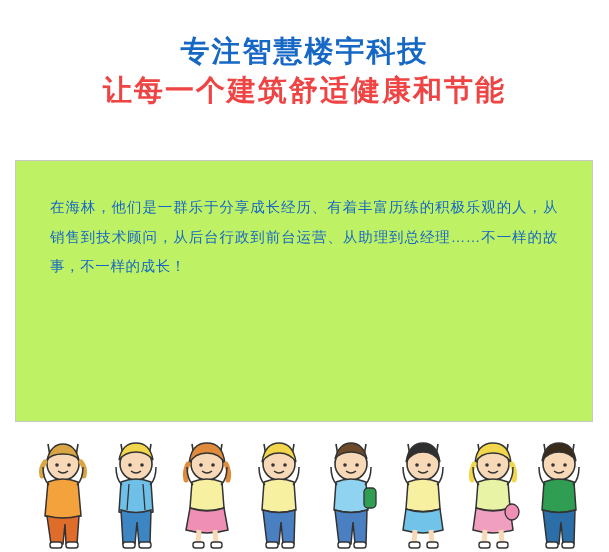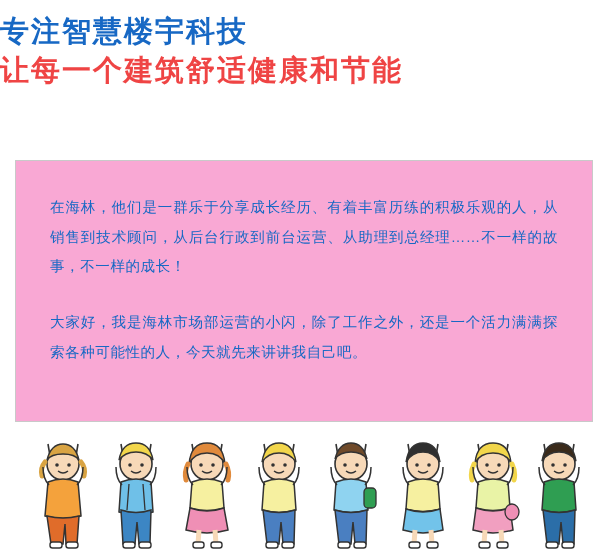--- a/index.html
+++ b/index.html
@@ -14,22 +14,22 @@
     overflow: hidden;
   }
   .page {
     position: relative;
     width: 609px;
     height: 552px;
     background: #ffffff;
   }
   
   .header {
-    padding-top: 12px;
-    text-align: left;
+    padding-top: 32px;
+    text-align: center;
   }
   .headline {
     color: #1768c4;
     font-size: 29px;
     font-weight: bold;
     letter-spacing: 2px;
     line-height: 1.35;
     margin: 0;
   }
   .headline-2 {
@@ -52,21 +52,21 @@
     margin: 0 8px;
     font-weight: normal;
   }
   
   .board {
     position: absolute;
     left: 15px;
     top: 160px;
     width: 578px;
     height: 262px;
-    background: #f9a8d4;
+    background: #bef264;
     border: 1px solid #c9c9c9;
     box-sizing: border-box;
   }
   .board-inner {
     padding: 32px 34px 0 34px;
   }
   .para {
     color: #1768c4;
     font-size: 14.5px;
     line-height: 2.05;
@@ -96,21 +96,20 @@
 <div class="page">
 
   <div class="header">
     <div class="headline">专注智慧楼宇科技</div>
     <div class="headline-2">让每一个建筑舒适健康和节能</div>
   </div>
 
   <div class="board">
     <div class="board-inner">
       <p class="para">在海林，他们是一群乐于分享成长经历、有着丰富历练的积极乐观的人，从销售到技术顾问，从后台行政到前台运营、从助理到总经理……不一样的故事，不一样的成长！</p>
-      <p class="para">大家好，我是海林市场部运营的小闪，除了工作之外，还是一个活力满满探索各种可能性的人，今天就先来讲讲我自己吧。</p>
     </div>
   </div>
 
   <div class="kids">
 
     <div class="kid" style="left:32px;">
       <svg width="62" height="112" viewBox="0 0 62 112">
         <g stroke="#333" stroke-width="1.6" fill="none">
           <path d="M18 18 L16 6 M44 18 L46 6"></path>
         </g>

